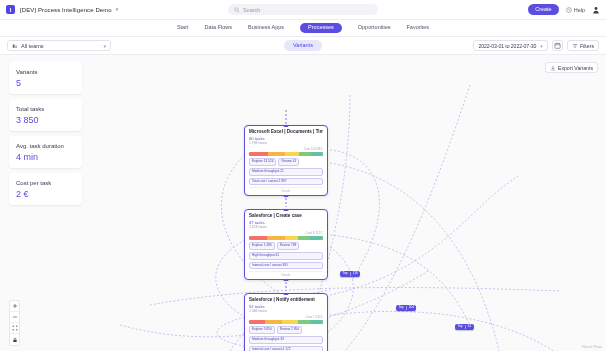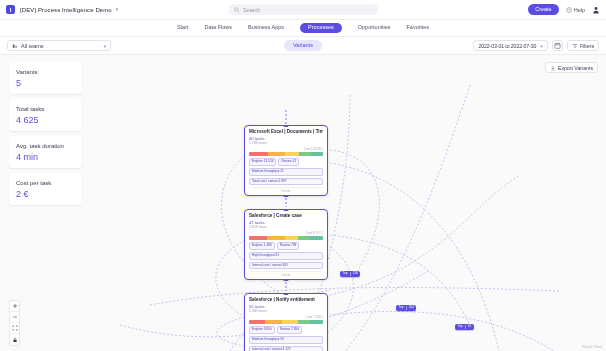--- a/index.html
+++ b/index.html
@@ -314,21 +314,21 @@
       </svg>
     </div>
 
     <div class="stats">
       <div class="stat">
         <div class="k">Variants</div>
         <div class="v">5</div>
       </div>
       <div class="stat">
         <div class="k">Total tasks</div>
-        <div class="v">4 625</div>
+        <div class="v">3 850</div>
       </div>
       <div class="stat">
         <div class="k">Avg. task duration</div>
         <div class="v">4 min</div>
       </div>
       <div class="stat">
         <div class="k">Cost per task</div>
         <div class="v">2 €</div>
       </div>
     </div>

